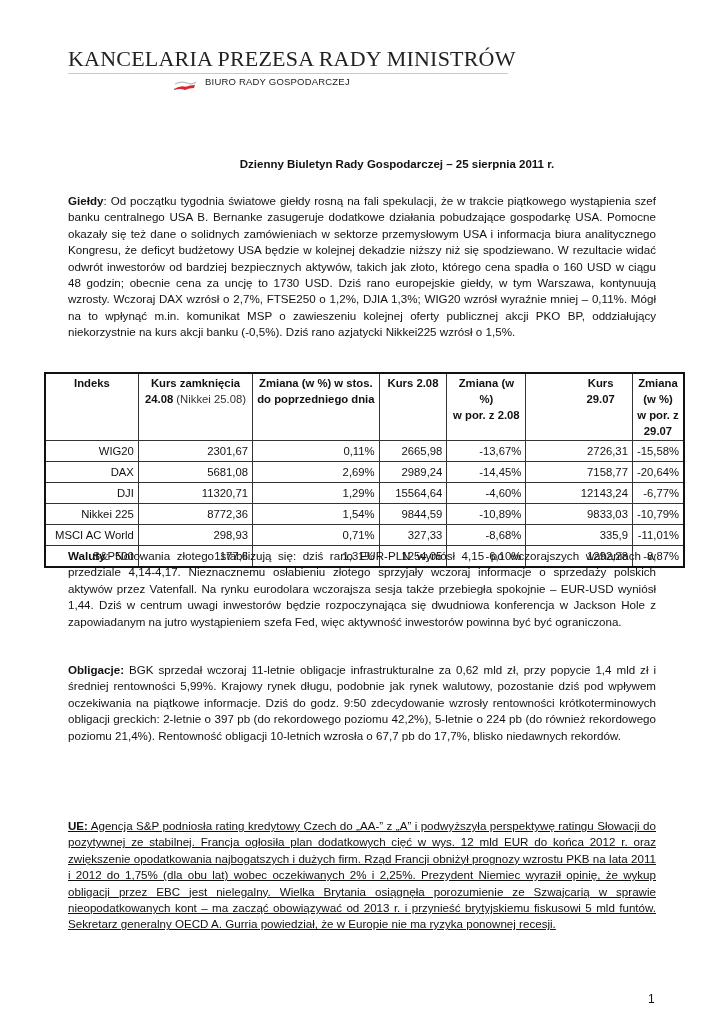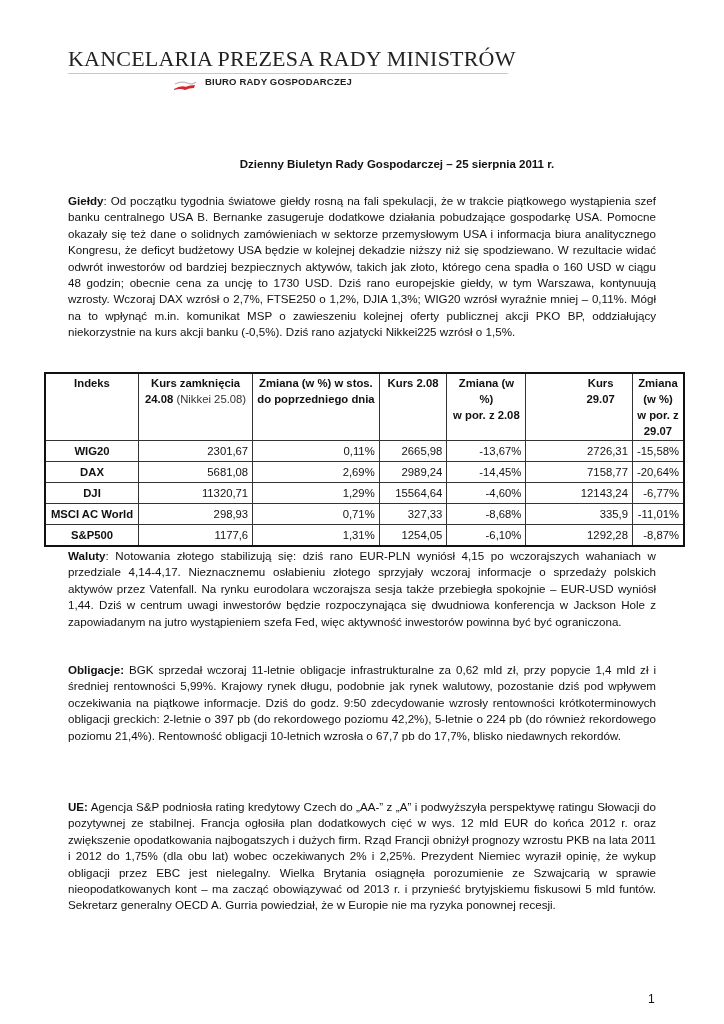--- a/index.html
+++ b/index.html
@@ -3,29 +3,29 @@
 <meta charset="utf-8">
 <style>
   html, body { margin:0; padding:0; background:#fff; }
   body { width:724px; height:1024px; position:relative; overflow:hidden;
          font-family:"Liberation Sans", sans-serif; color:#111; }
   .header { position:absolute; left:68px; top:46px; width:440px; }
   .org { font-family:"Liberation Serif", serif; font-size:22px; letter-spacing:0.2px; color:#222; white-space:nowrap; }
   .rule { position:absolute; left:0; top:27px; width:440px; height:1px; background:#c8c8c8; }
   .sub { position:absolute; left:105px; top:30px; display:flex; align-items:center; gap:8px; }
   .flag { width:24px; height:10px; position:relative; }
-  .sub-text { font-size:9.5px; color:#222; letter-spacing:0.2px; white-space:nowrap;font-weight:bold; }
+  .sub-text { font-size:9.5px; color:#222; letter-spacing:0.2px; white-space:nowrap; }
   .title { position:absolute; left:0; width:724px; top:158px; text-align:center; font-weight:bold; font-size:11.5px;padding-left:35px; }
   .para { position:absolute; left:68px; width:588px; font-size:11.6px; line-height:16.4px; text-align:justify; }
   .para b { font-weight:bold; }
   table.idx { position:absolute; left:44px; top:372px; width:641px; border-collapse:collapse; font-size:11.3px; }
   table.idx th, table.idx td { border:1px solid #333; padding:1px 4px; }
   table.idx th { font-weight:bold; text-align:center; line-height:16px; vertical-align:top; }
   table.idx td { text-align:right; height:18px; }
-  table.idx td.name { text-align:center; font-weight:bold; }
+  table.idx td.name { text-align:right; font-weight:normal; }
   table.idx { border:2px solid #111; }
   .light { font-weight:normal; color:#333; }
   .pagenum { position:absolute; left:648px; top:992px; font-size:12px; }
 </style>
 </head>
 <body>
 
 <div class="header">
   <div class="org">KANCELARIA PREZESA RADY MINISTRÓW</div>
   <div class="rule"></div>
@@ -81,20 +81,29 @@
     <tr>
       <td class="name">DJI</td>
       <td>11320,71</td>
       <td>1,29%</td>
       <td>15564,64</td>
       <td>-4,60%</td>
       <td>12143,24</td>
       <td>-6,77%</td>
     </tr>
     <tr>
+      <td class="name">Nikkei 225</td>
+      <td>8772,36</td>
+      <td>1,54%</td>
+      <td>9844,59</td>
+      <td>-10,89%</td>
+      <td>9833,03</td>
+      <td>-10,79%</td>
+    </tr>
+    <tr>
       <td class="name">MSCI AC World</td>
       <td>298,93</td>
       <td>0,71%</td>
       <td>327,33</td>
       <td>-8,68%</td>
       <td>335,9</td>
       <td>-11,01%</td>
     </tr>
     <tr>
       <td class="name">S&amp;P500</td>
@@ -109,17 +118,17 @@
 </table>
 
 <div class="para" style="top:548px;">
   <b>Waluty</b><span>: Notowania złotego stabilizują się: dziś rano EUR-PLN wyniósł 4,15 po wczorajszych wahaniach w przedziale 4,14-4,17. Nieznacznemu osłabieniu złotego sprzyjały wczoraj informacje o sprzedaży polskich aktywów przez Vatenfall. Na rynku eurodolara wczorajsza sesja także przebiegła spokojnie – EUR-USD wyniósł 1,44. Dziś w centrum uwagi inwestorów będzie rozpoczynająca się dwudniowa konferencja w Jackson Hole z zapowiadanym na jutro wystąpieniem szefa Fed, więc aktywność inwestorów powinna być być ograniczona.</span>
 </div>
 
 <div class="para" style="top:662px;">
   <b>Obligacje:</b><span> BGK sprzedał wczoraj 11-letnie obligacje infrastrukturalne za 0,62 mld zł, przy popycie 1,4 mld zł i średniej rentowności 5,99%. Krajowy rynek długu, podobnie jak rynek walutowy, pozostanie dziś pod wpływem oczekiwania na piątkowe informacje. Dziś do godz. 9:50 zdecydowanie wzrosły rentowności krótkoterminowych obligacji greckich: 2-letnie o 397 pb (do rekordowego poziomu 42,2%), 5-letnie o 224 pb (do również rekordowego poziomu 21,4%). Rentowność obligacji 10-letnich wzrosła o 67,7 pb do 17,7%, blisko niedawnych rekordów.</span>
 </div>
 
-<div class="para" style="top:799px;">
+<div class="para" style="top:818px;text-decoration:underline;">
   <b>UE:</b><span> Agencja S&amp;P podniosła rating kredytowy Czech do „AA-” z „A” i podwyższyła perspektywę ratingu Słowacji do pozytywnej ze stabilnej. Francja ogłosiła plan dodatkowych cięć w wys. 12 mld EUR do końca 2012 r. oraz zwiększenie opodatkowania najbogatszych i dużych firm. Rząd Francji obniżył prognozy wzrostu PKB na lata 2011 i 2012 do 1,75% (dla obu lat) wobec oczekiwanych 2% i 2,25%. Prezydent Niemiec wyraził opinię, że wykup obligacji przez EBC jest nielegalny. Wielka Brytania osiągnęła porozumienie ze Szwajcarią w sprawie nieopodatkowanych kont – ma zacząć obowiązywać od 2013 r. i przynieść brytyjskiemu fiskusowi 5 mld funtów. Sekretarz generalny OECD A. Gurria powiedział, że w Europie nie ma ryzyka ponownej recesji.</span>
 </div>
 
 <div class="pagenum">1</div>
 
 </body></html>

